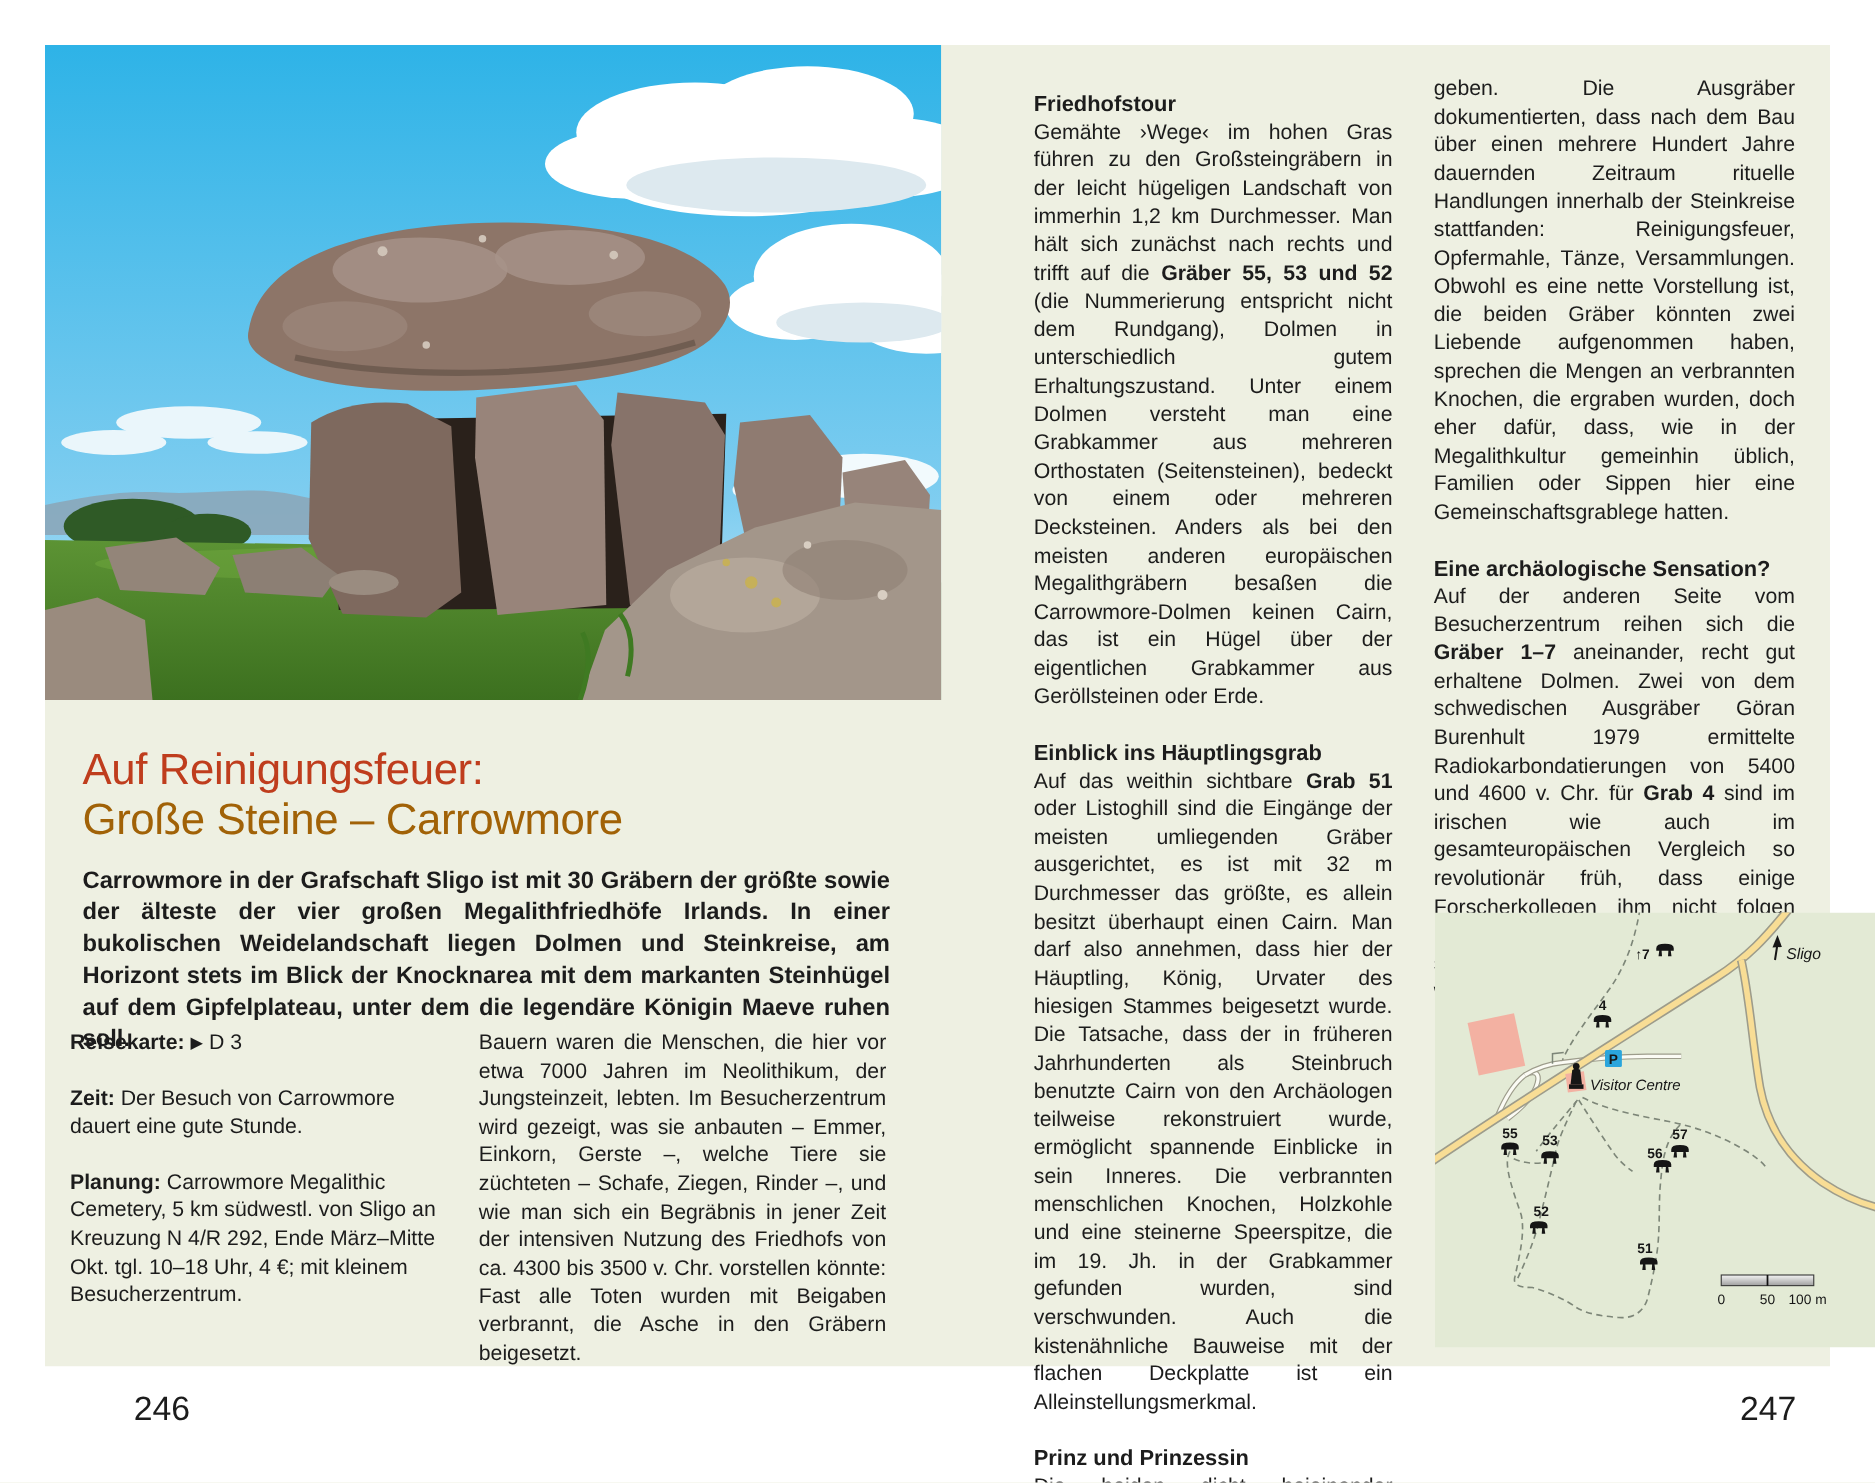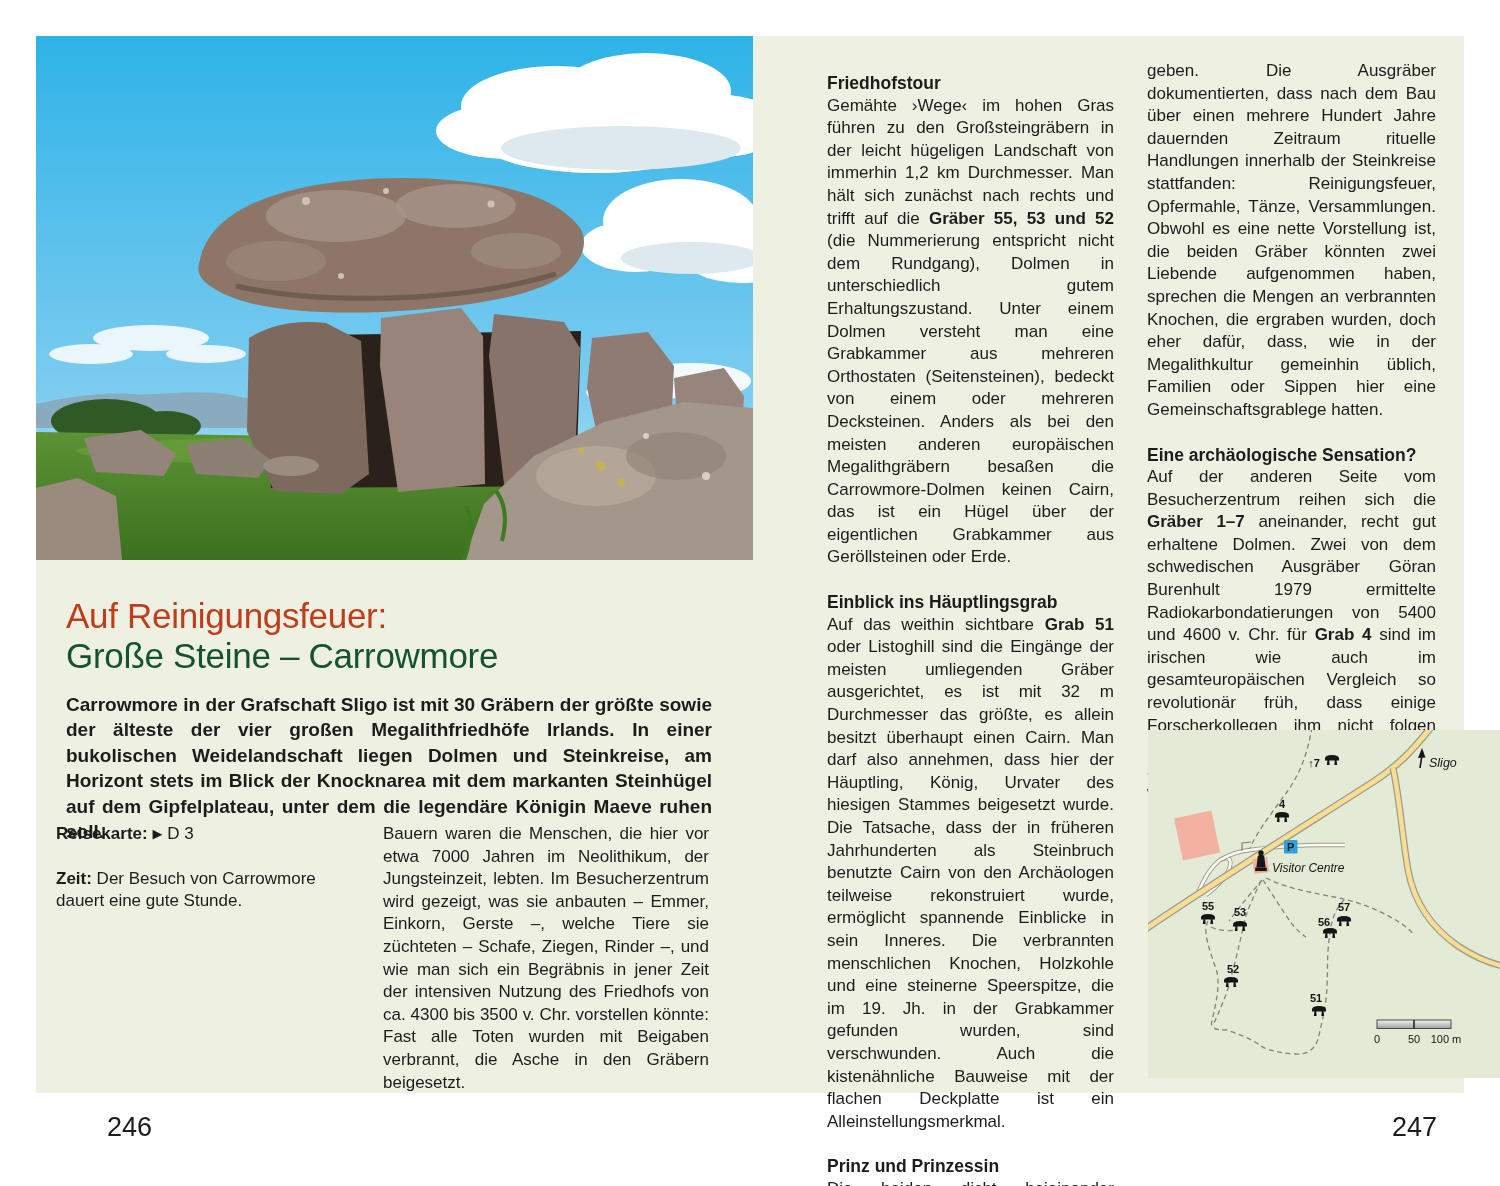--- a/index.html
+++ b/index.html
@@ -8,21 +8,21 @@
     font-family:"Liberation Sans", sans-serif;color:var(--ink,#1c1c1c);
     overflow:hidden;
   }
   .abs{position:absolute;}
   .spread{left:36px;top:36px;width:1428px;height:1057px;background:var(--paper,#eef0e2);}
   .photo{left:36px;top:36px;width:717px;height:524px;}
   .photo svg{display:block;}
 
   .titleblock{left:66px;top:596px;width:660px;line-height:40px;letter-spacing:-0.3px;}
   .kicker{font-size:35px;color:var(--accent,#bf3d1d);}
-  .maintitle{font-size:35px;color:#14532d;}
+  .maintitle{font-size:35px;color:#a16207;}
 
   .intro{left:66px;top:692px;width:646px;font-size:19px;line-height:25.4px;
          font-weight:700;text-align:justify;hyphens:auto;}
 
   .infocol{left:56px;top:823px;width:302px;font-size:17px;line-height:22.6px;}
   .infocol p{margin:0 0 22px 0;}
   .lbl{font-weight:700;}
   .tri{font-size:13px;vertical-align:1px;}
 
   .leftcol2{left:383px;top:823px;width:326px;font-size:17px;line-height:22.6px;
@@ -139,20 +139,23 @@
 
 <div class="abs infocol">
   <p>
     <span class="lbl">Reisekarte:</span>
     <span class="tri">▶</span>
     <span>D 3</span>
   </p>
   <p>
     <span class="lbl">Zeit:</span><span> Der Besuch von Carrowmore dauert eine gute Stunde.</span>
   </p>
+  <p>
+    <span class="lbl">Planung:</span><span> Carrowmore Megalithic Cemetery, 5 km südwestl. von Sligo an Kreuzung N 4/R 292, Ende März–Mitte Okt. tgl. 10–18 Uhr, 4 €; mit kleinem Besucherzentrum.</span>
+  </p>
 </div>
 
 <div class="abs leftcol2">Bauern waren die Menschen, die hier vor etwa 7000 Jahren im Neolithikum, der Jungsteinzeit, lebten. Im Besucherzentrum wird gezeigt, was sie anbauten – Emmer, Einkorn, Gerste –, welche Tiere sie züchteten – Schafe, Ziegen, Rinder –, und wie man sich ein Begräbnis in jener Zeit der intensiven Nutzung des Friedhofs von ca. 4300 bis 3500 v. Chr. vorstellen könnte: Fast alle Toten wurden mit Beigaben verbrannt, die Asche in den Gräbern beigesetzt.</div>
 
 <div class="abs pagenum pn-l">246</div>
 
 <div class="abs rpcol rp1" id="rp-col1">
     <h3 class="subhead">Friedhofstour</h3>
     <p class="body"><span>Gemähte ›Wege‹ im hohen Gras führen zu den Großsteingräbern in der leicht hügeligen Landschaft von immerhin 1,2 km Durchmesser. Man hält sich zunächst nach rechts und trifft auf die </span><span style="font-weight: 700;">Gräber 55, 53 und 52</span><span> (die Nummerierung entspricht nicht dem Rundgang), Dolmen in unterschiedlich gutem Erhaltungszustand. Unter einem Dolmen versteht man eine Grabkammer aus mehreren Orthostaten (Seitensteinen), bedeckt von einem oder mehreren Decksteinen. Anders als bei den meisten anderen europäischen Megalithgräbern besaßen die Carrowmore-Dolmen keinen Cairn, das ist ein Hügel über der eigentlichen Grabkammer aus Geröllsteinen oder Erde.</span></p>
     <h3 class="subhead">Einblick ins Häuptlingsgrab</h3>

